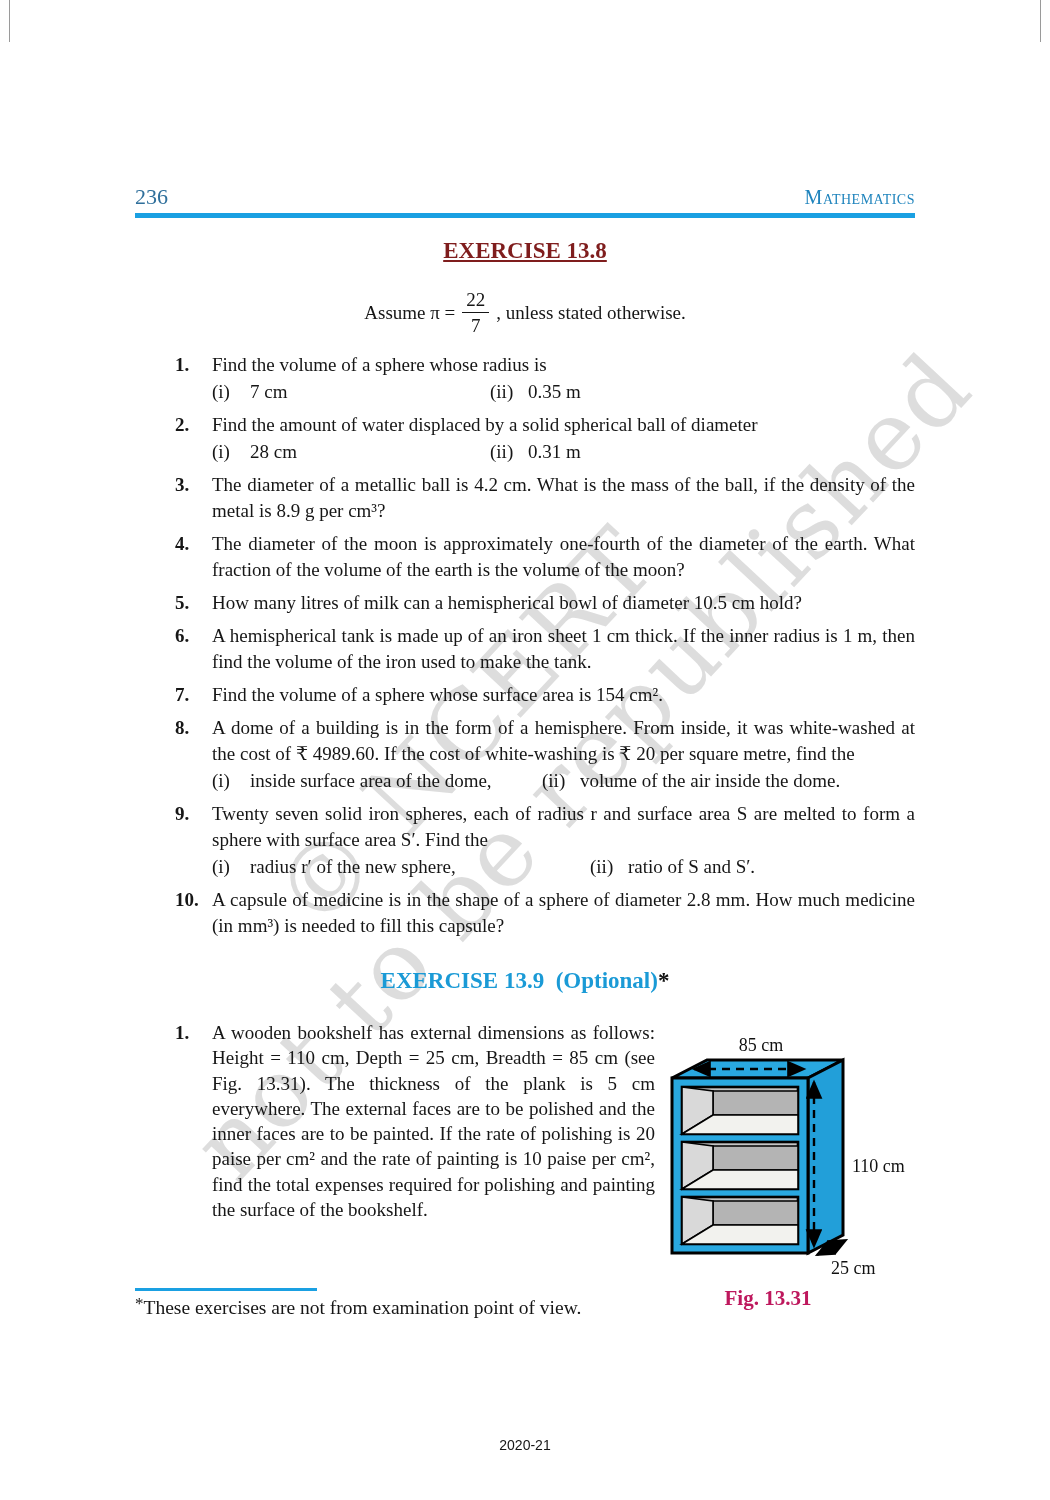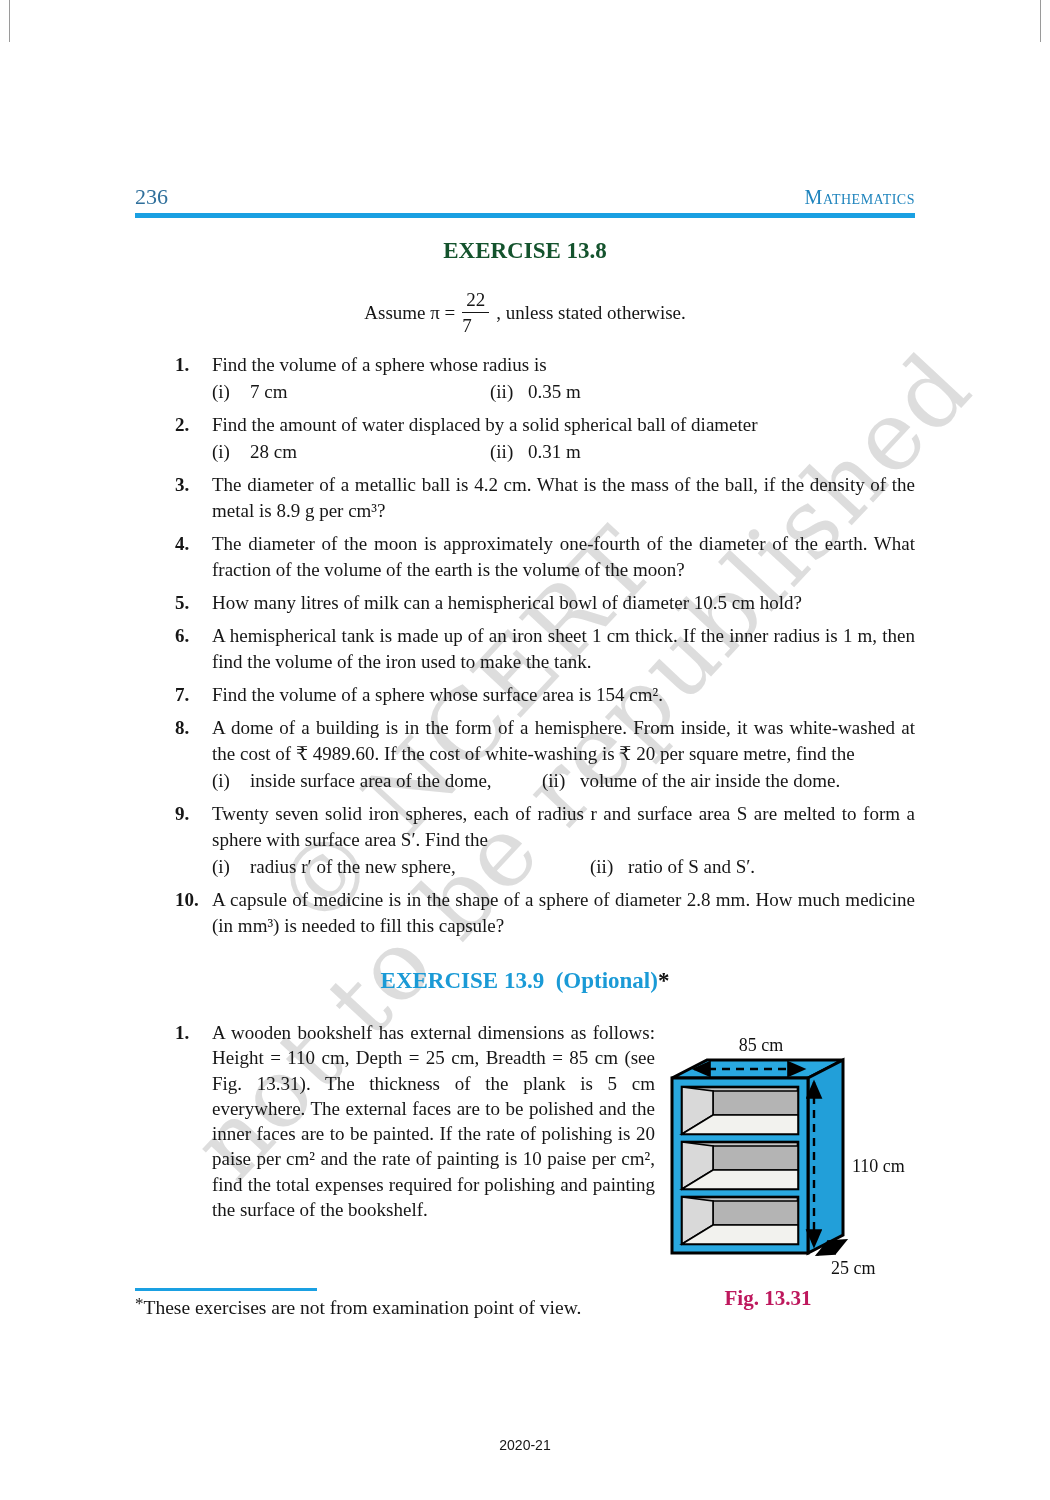--- a/index.html
+++ b/index.html
@@ -38,21 +38,21 @@
   }
   .ex138-title{top:238px;}
   .ex139-title{top:968px;}
   .title-star{color:#111111;}
 
   
   .assume{
     position:absolute;left:135px;top:287px;width:780px;z-index:1;
     display:flex;justify-content:center;align-items:center;font-size:19px;
   }
-  .frac{display:inline-block;text-align:left;margin:0 7px;vertical-align:middle;}
+  .frac{display:inline-block;text-align:center;margin:0 7px;vertical-align:middle;}
   .frac .fnum{display:block;line-height:25px;padding:0 4px;border-bottom:1.6px solid #161616;}
   .frac .fden{display:block;line-height:25px;}
 
   
   .plist{position:absolute;left:175px;top:352px;width:740px;z-index:1;}
   .prob{display:flex;margin-bottom:7px;}
   .pnum{width:37px;flex:0 0 37px;font-weight:bold;font-size:19px;line-height:26px;}
   .pbody{flex:1;}
   .ptext{font-size:19px;line-height:26px;text-align:justify;margin:0;}
   .subrow{display:flex;font-size:19px;line-height:26px;margin-top:1px;}
@@ -94,21 +94,21 @@
   <div>© NCERT</div>
   <div>not to be republished</div>
 </div>
 
 <div class="header">
   <span class="page-num">236</span>
   <span class="book-title">Mathematics</span>
 </div>
 <div class="header-rule" style="background:#1aa0e2;"></div>
 
-<div class="ex-title ex138-title" style="color:#14532d;">EXERCISE 13.8</div>
+<div class="ex-title ex138-title" style="color:#7f1d1d;text-decoration:underline;">EXERCISE 13.8</div>
 
 <div class="assume">
   <span>Assume π =</span>
   <span class="frac">
     <span class="fnum">22</span>
     <span class="fden">7</span>
   </span>
   <span>, unless stated otherwise.</span>
 </div>
 

